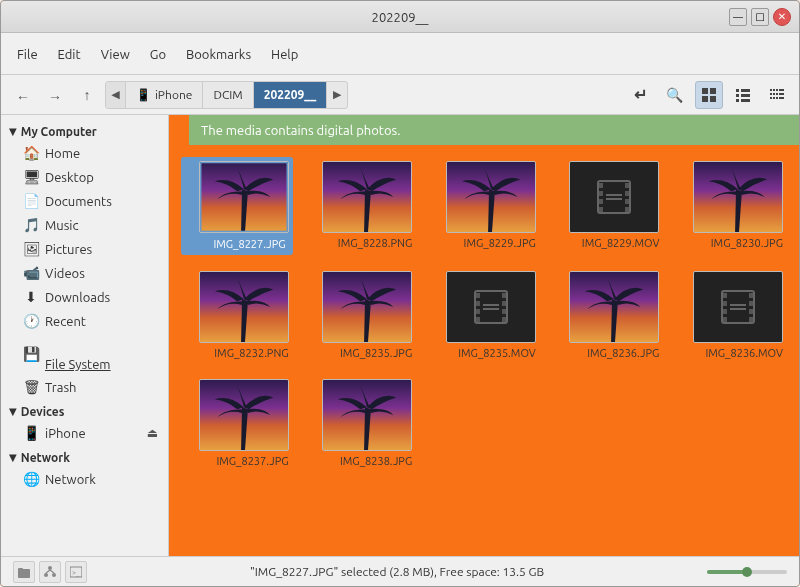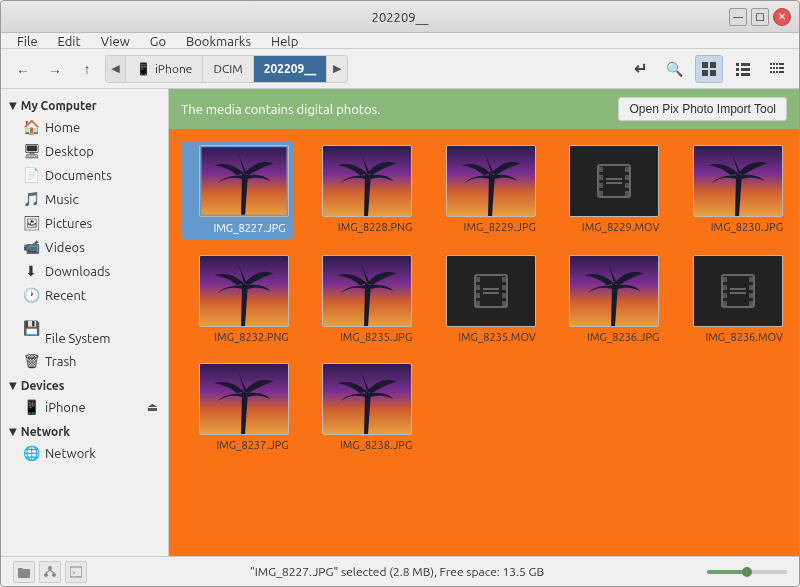--- a/index.html
+++ b/index.html
@@ -48,21 +48,21 @@
       align-items: center;
       justify-content: center;
       font-size: 10px;
       cursor: pointer;
     }
     .title-btn.close { background: #e05555; border-color: #c04040; color: white; border-radius: 50%; }
 
     
     .menubar {
       background: #f0f0f0;
-      height: 16px;
+      height: 42px;
       display: flex;
       align-items: center;
       padding: 0 8px;
       border-bottom: 1px solid #ccc;
       gap: 4px;
       flex-shrink: 0;
     }
     .menu-item {
       padding: 3px 8px;
       cursor: pointer;
@@ -206,20 +206,21 @@
     .sidebar-item .icon { font-size: 14px; width: 16px; text-align: center; }
 
     
     .infobar {
       background: #8ab87a;
       padding: 8px 12px;
       display: flex;
       align-items: center;
       justify-content: space-between;
       flex-shrink: 0;
+      margin-left: 20px;
     }
     .infobar-text {
       color: #fff;
       font-size: 13px;
     }
     .infobar-btn {
       background: #f0f0f0;
       border: 1px solid #ccc;
       border-radius: 3px;
       padding: 4px 10px;
@@ -463,21 +464,21 @@
       <div class="sidebar-item">
         <span class="icon">⬇</span>
         <span>Downloads</span>
       </div>
       <div class="sidebar-item">
         <span class="icon">🕐</span>
         <span>Recent</span>
       </div>
       <div class="sidebar-item">
         <span class="icon">💾</span>
-        <span style="margin-top:20px;">File System</span>
+        <span style="text-decoration:underline;margin-top:20px;">File System</span>
       </div>
 
       <div class="sidebar-item">
         <span class="icon">🗑</span>
         <span>Trash</span>
       </div>
 
       <div class="sidebar-section-header">
         <span class="chevron-icon">▼</span>
         <span>Devices</span>
@@ -495,21 +496,20 @@
       <div class="sidebar-item">
         <span class="icon">🌐</span>
         <span>Network</span>
       </div>
     </div>
 
     <div class="file-area">
 
       <div class="infobar">
         <span class="infobar-text">The media contains digital photos.</span>
-        <button class="infobar-btn">Open Pix Photo Import Tool</button>
       </div>
 
       <div class="file-grid" id="file-grid">
       <div class="file-item selected">
             <div class="file-thumb">
               <svg width="90" height="72" viewBox="0 0 90 72">
                 <defs>
                   <linearGradient id="sky0" x1="0" y1="0" x2="0" y2="1">
                     <stop offset="0%" stop-color="#2d1b4e"></stop>
                     <stop offset="40%" stop-color="#7b3090"></stop>

